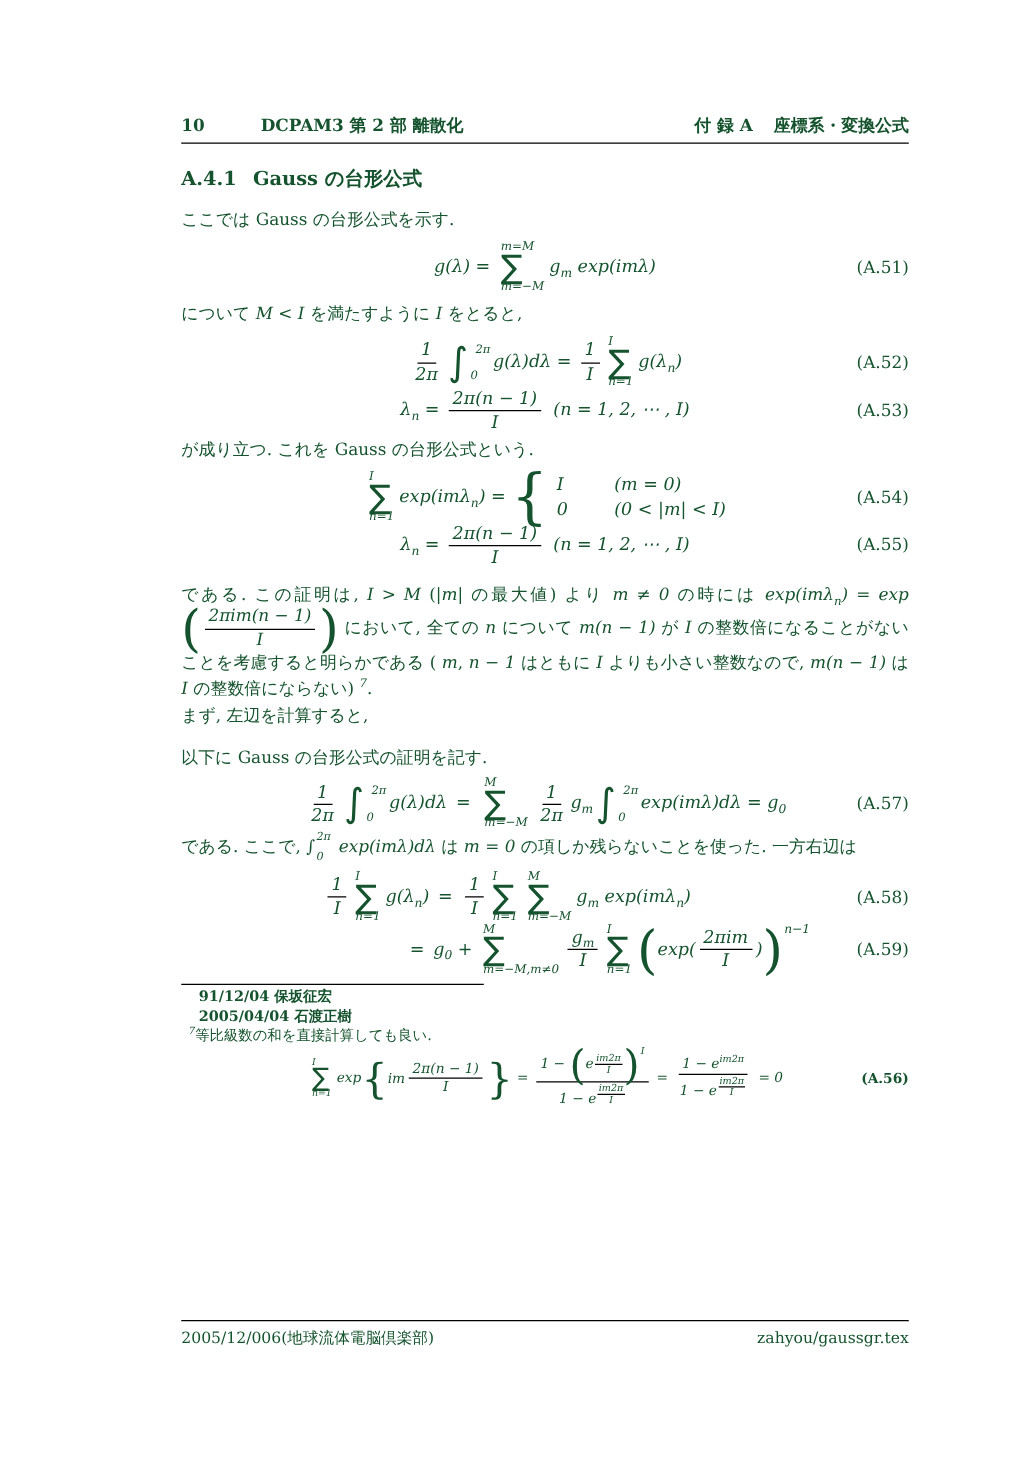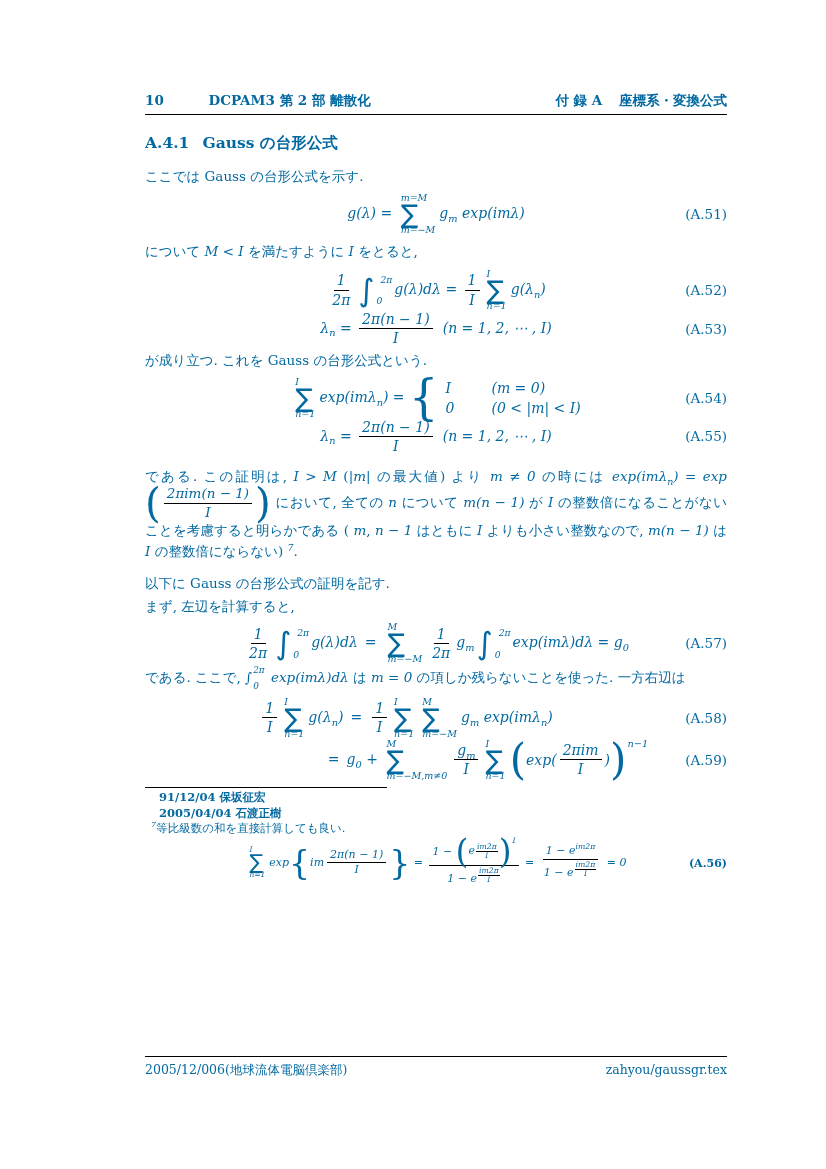--- a/index.html
+++ b/index.html
@@ -1,17 +1,17 @@
 <!DOCTYPE html>
 <html><head>
 <meta charset="utf-8">
 <style>
   html,body{margin:0;padding:0;background:#e8e8e8;}
   .page{position:relative;width:826px;height:1169px;background:#ffffff;margin:0 auto;overflow:hidden;
-        font-family:"DejaVu Serif","Liberation Serif",serif;color:#0369a1;}
+        font-family:"DejaVu Serif","Liberation Serif",serif;color:#14532d;}
   .content{position:absolute;left:145px;top:0;width:582px;}
 
   
   .header{display:flex;justify-content:space-between;align-items:baseline;padding-top:92px;
           font-weight:bold;font-size:13.5px;}
   .pgnum{margin-right:40px;}
   .hr-b{margin-left:12px;}
   .headrule{border-top:1px solid #000;margin-top:4px;}
   .footrule{position:absolute;left:145px;right:99px;top:1056px;border-top:1px solid #000;}
   .footer{position:absolute;left:145px;right:99px;top:1062px;display:flex;
@@ -190,22 +190,22 @@
           <span class="bigd">(</span>
           <span class="pc">
             <span class="frac">
               <span class="fn"><span class="rm">2πim(n − 1)</span></span>
               <span class="fd"><span class="rm">I</span></span>
             </span>
           </span>
           <span class="bigd">)</span>
         </span><span class="rt"> において, 全ての </span><span class="rm">n</span><span class="rt"> について </span><span class="rm">m(n − 1)</span><span class="rt"> が </span><span class="rm">I</span><span class="rt"> の整数倍になることがないことを考慮すると明らかである ( </span><span class="rm">m</span><span class="rt">, </span><span class="rm">n − 1</span><span class="rt"> はともに </span><span class="rm">I</span><span class="rt"> よりも小さい整数なので, </span><span class="rm">m(n − 1)</span><span class="rt"> は </span><span class="rm">I</span><span class="rt"> の整数倍にならない) </span><sup class="rsp">7</sup><span class="rt">.</span></p>
 
+    <p class="para tight"><span class="rt">まず, 左辺を計算すると,</span></p>
     <p class="para"><span class="rt">以下に Gauss の台形公式の証明を記す.</span></p>
-    <p class="para tight"><span class="rt">まず, 左辺を計算すると,</span></p>
 
     <div class="eqline eq-a57">
       <span class="eqbody"><span class="frac">
             <span class="fn"><span class="rm">1</span></span>
             <span class="fd"><span class="rm">2π</span></span>
           </span><span class="intw">
             <span class="ints">∫</span>
             <span class="intl">
               <span class="ilt">2π</span>
               <span class="ilb">0</span>

